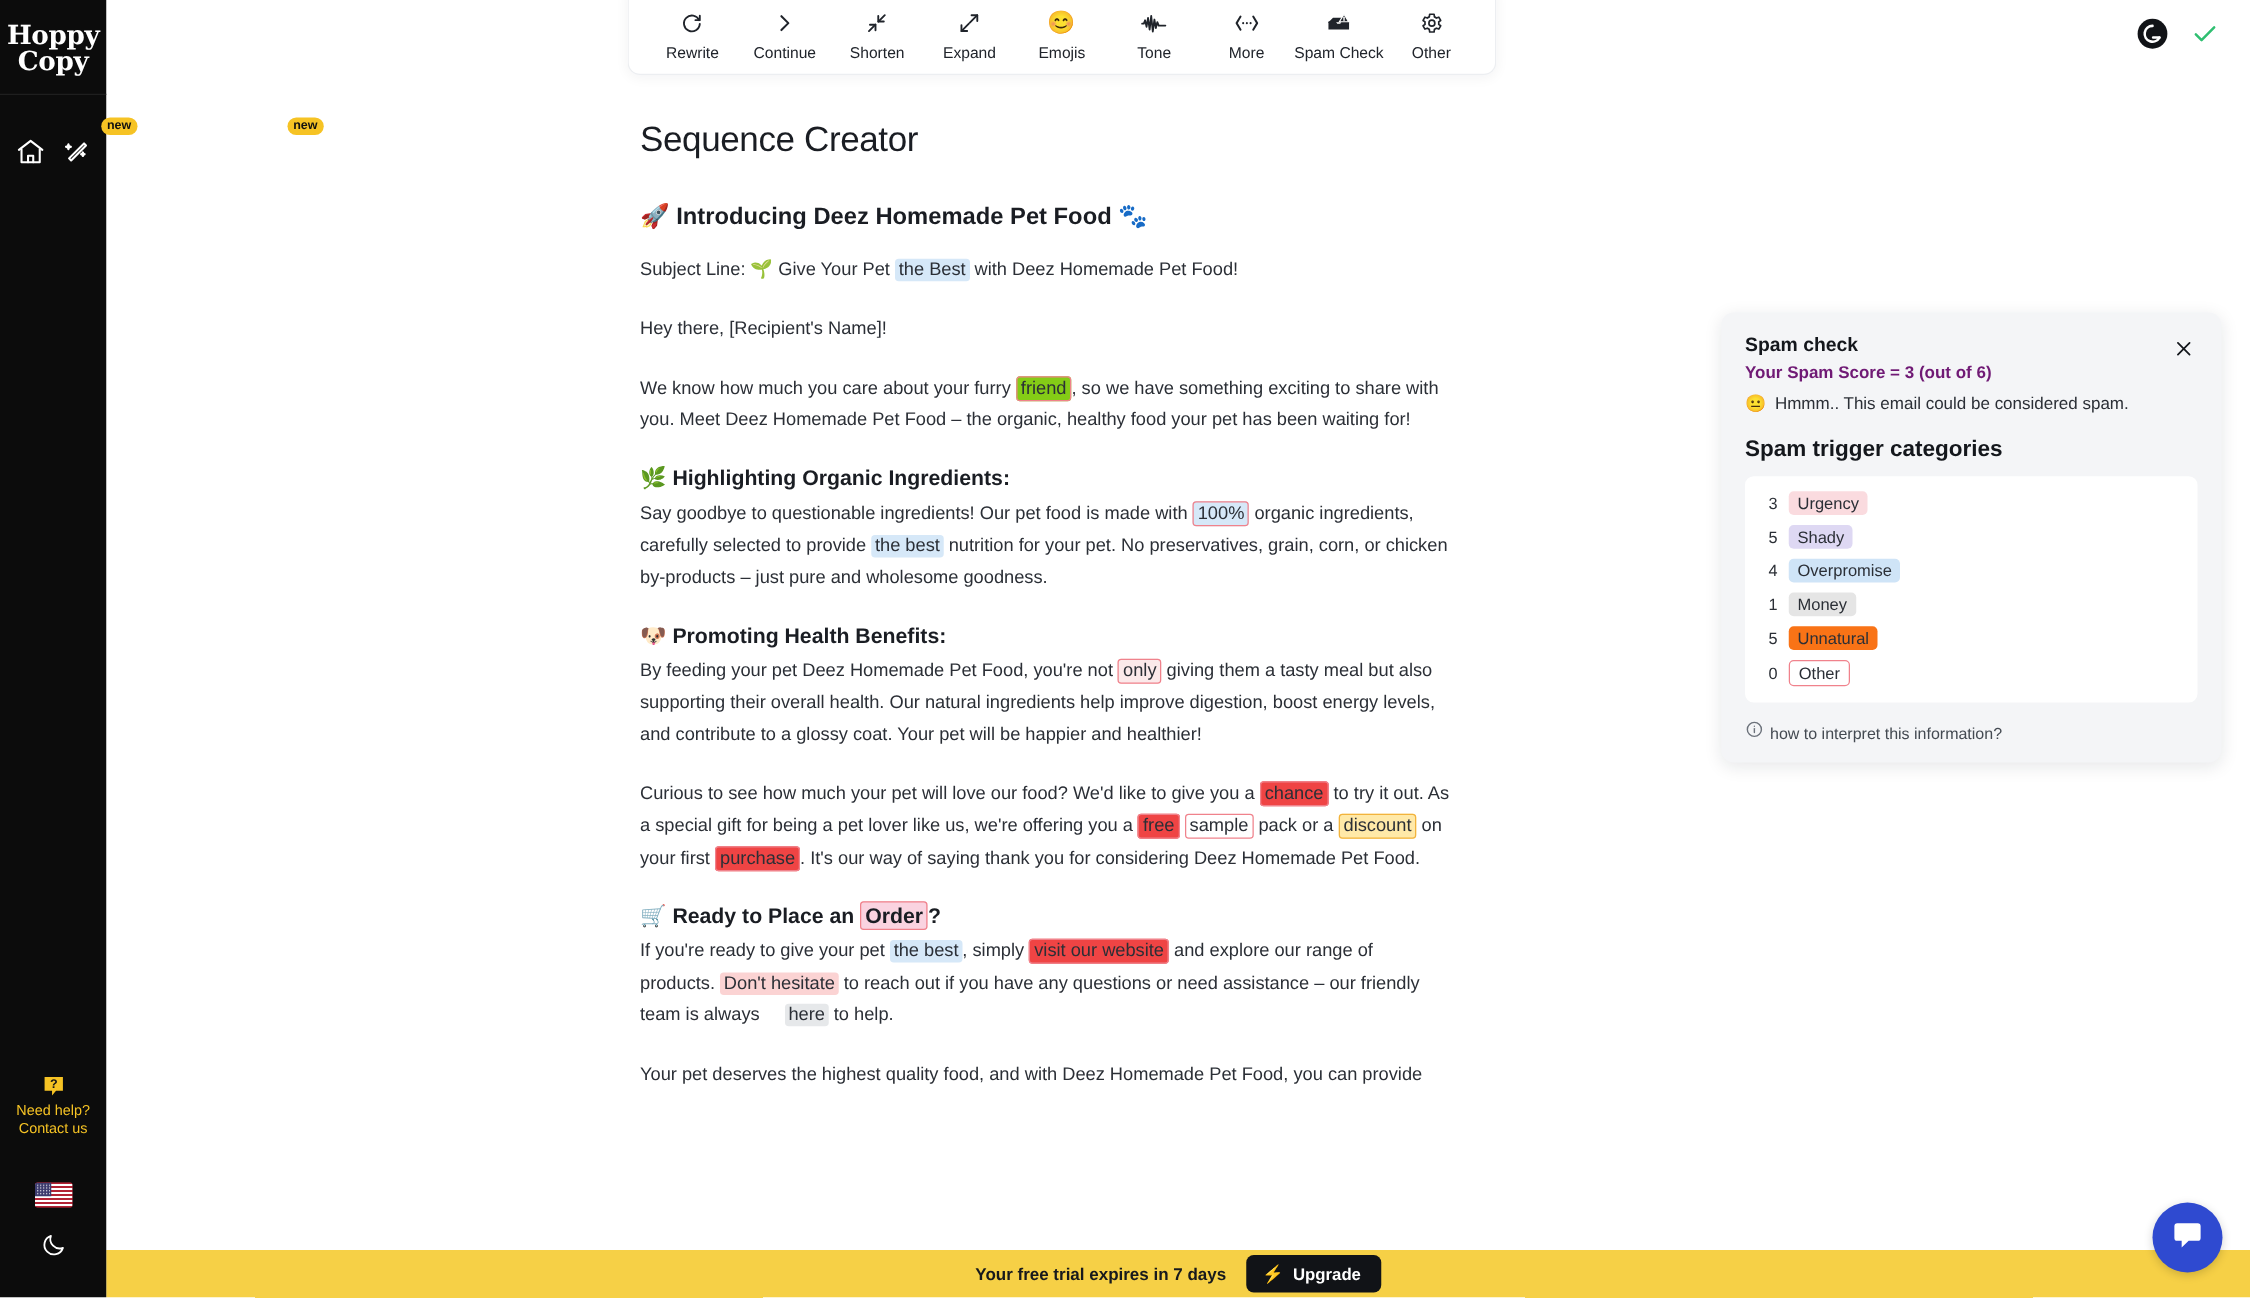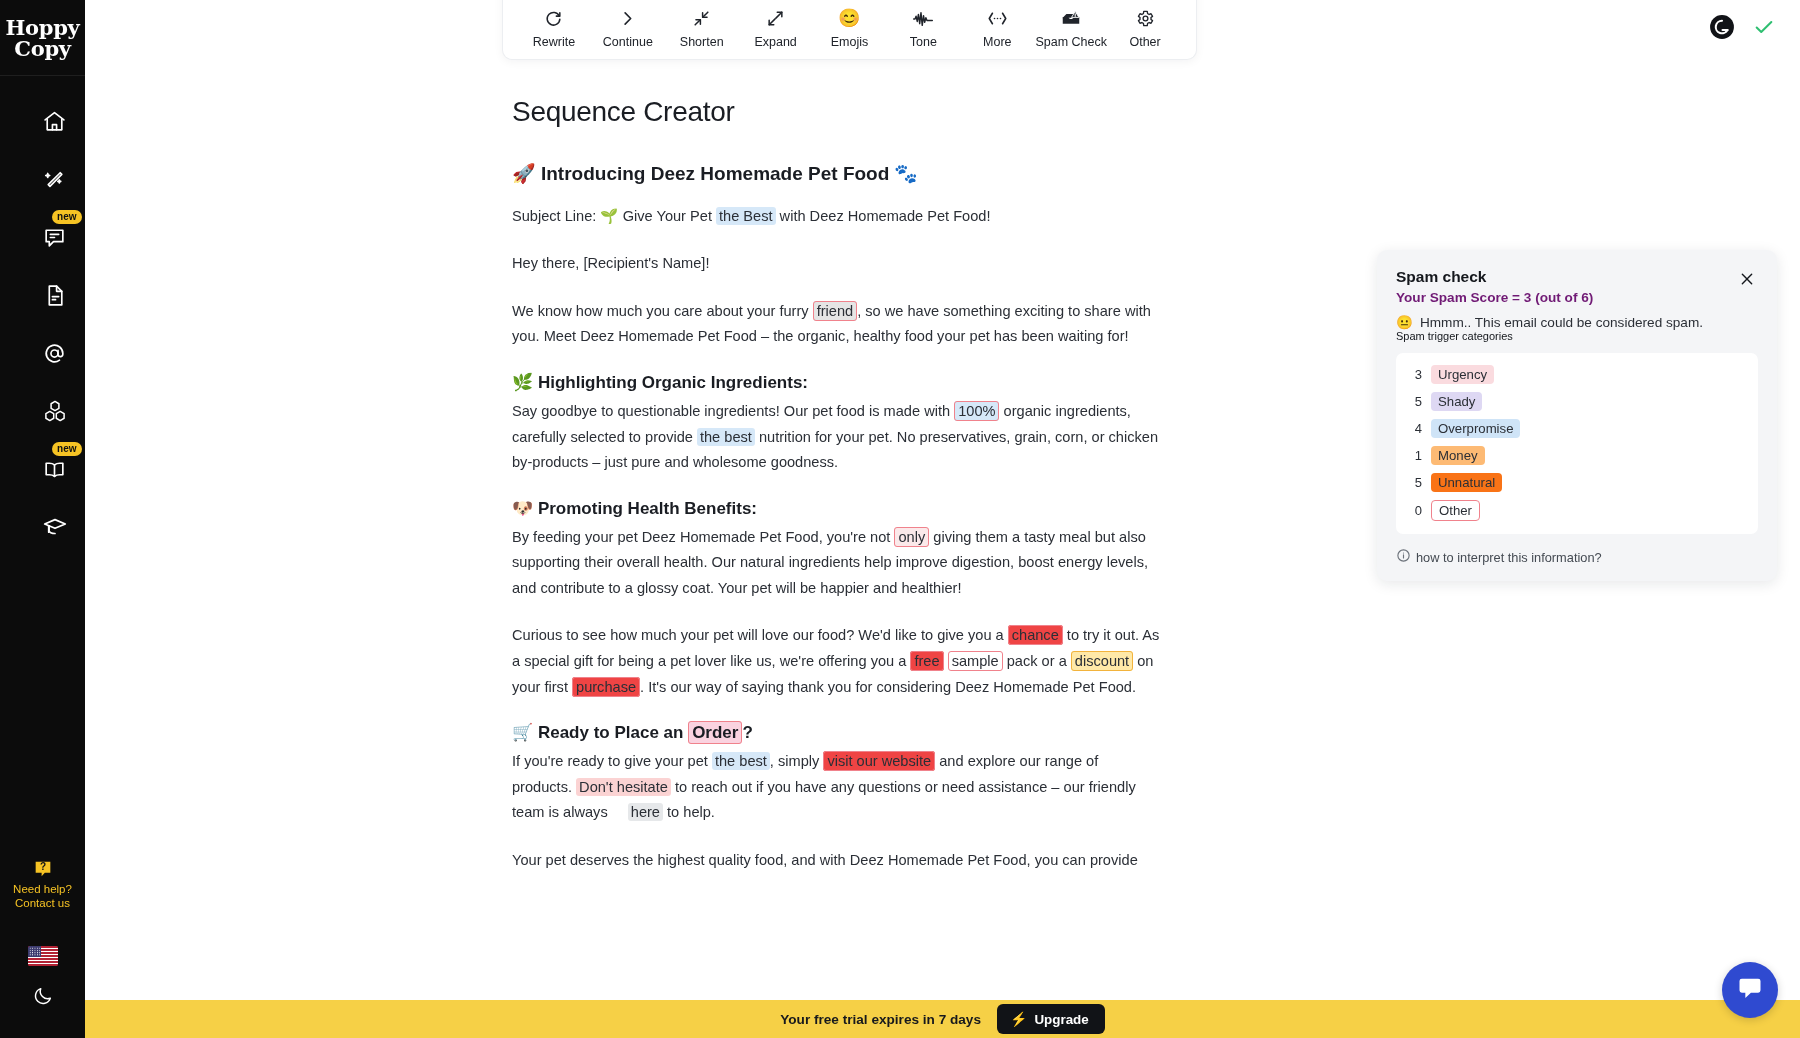--- a/index.html
+++ b/index.html
@@ -29,21 +29,21 @@
   }
   .logo {
     color: #fff;
     font-family: "DejaVu Serif", serif;
     font-weight: bold;
     font-size: 21px;
     line-height: 1.0;
     text-align: center;
     letter-spacing: -0.3px;
   }
-  .nav { margin-top: 22px; display: flex; flex-direction: column; align-items: center; gap: 12px; width: 100%; margin-left: 24px; }
+  .nav { margin-top: 22px; display: flex; flex-direction: row; align-items: center; gap: 12px; width: 100%; margin-left: 24px; }
   .nav-item {
     position: relative;
     width: 56px; height: 46px;
     display: flex; align-items: center; justify-content: center;
     cursor: pointer;
     border-radius: 8px;
   }
   .nav-item svg { display: block; }
   .badge-new {
     position: absolute;
@@ -194,21 +194,21 @@
 
   
   .hl { padding: 1px 3px; border-radius: 3px; }
   .hl-blue      { background: #d6e8f8; }
   .hl-blue-b    { background: #d6e8f8; border: 1px solid #f0828c; text-align: center; }
   .hl-red-b     { background: #fbe9ea; border: 1px solid #f0828c; }
   .hl-red2      { background: #fbd3d3; }
   .hl-pink-b    { background: #fad3e0; border: 1px solid #f0828c; }
   .hl-purple-b  { background: #ef4444; border: 1px solid #f0828c; }
   .hl-gray      { background: #e6e8ea; margin-left: 16px; }
-  .hl-gray-b    { background: #e5e5e5; border: 1px solid #f0828c; }
+  .hl-gray-b    { background: #84cc16; border: 1px solid #f0828c; }
   .hl-white-b   { background: #ffffff; border: 1px solid #f0828c; }
   .hl-yellow-b  { background: #ffe9a8; border: 1px solid #f2b33d; }
 
   
   .spam-panel {
     position: absolute;
     right: 23px; top: 250px;
     width: 400px;
     background: #f4f5f7;
     border-radius: 10px;
@@ -225,21 +225,22 @@
   }
   .sp-score {
     font-size: 13.6px; font-weight: bold; color: #701a75;
   }
   .sp-verdict {
     font-size: 13.6px; color: #2b2f36;
     margin-top: 9px;
     display: flex; align-items: center; gap: 7px;
   }
   .sp-sub {
-    font-size: 11px; font-weight: normal; color: #14171c;
+    font-size: 18px; font-weight: bold; color: #14171c;
+    margin-top: 19px;
   }
   .sp-list {
     margin-top: 11px;
     background: #ffffff;
     border-radius: 7px;
     padding: 12px 14px 13px 14px;
   }
   .sp-row { display: flex; align-items: center; gap: 9px; margin-bottom: 8px; }
   .sp-row:last-child { margin-bottom: 0; }
   .sp-num {
@@ -615,21 +616,21 @@
         <div class="sp-row">
           <span class="sp-num">5</span>
           <span class="sp-cat" style="background:#ded8f3">Shady</span>
         </div>
         <div class="sp-row">
           <span class="sp-num">4</span>
           <span class="sp-cat" style="background:#cfe4f7">Overpromise</span>
         </div>
         <div class="sp-row">
           <span class="sp-num">1</span>
-          <span class="sp-cat" style="background:#fdba74">Money</span>
+          <span class="sp-cat" style="background:#e5e5e5">Money</span>
         </div>
         <div class="sp-row">
           <span class="sp-num">5</span>
           <span class="sp-cat" style="background:#f97316">Unnatural</span>
         </div>
         <div class="sp-row">
           <span class="sp-num">0</span>
           <span class="sp-cat" style="background:#ffffff;border:1px solid #f0828c">Other</span>
         </div>
       </div>

